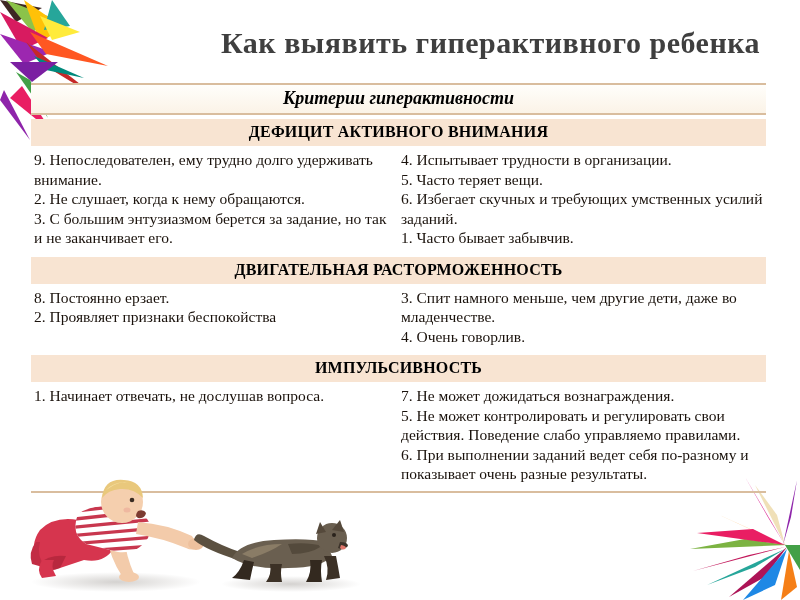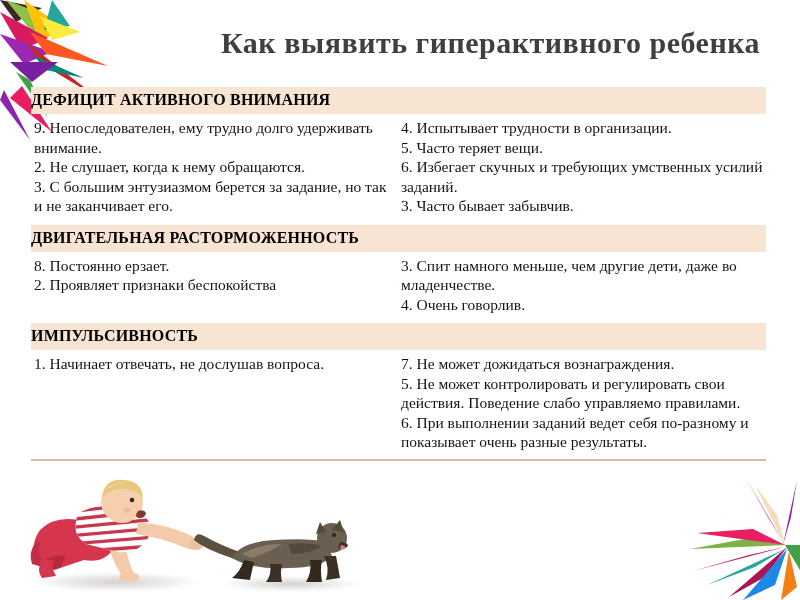--- a/index.html
+++ b/index.html
@@ -15,21 +15,21 @@
          font-family:Liberation Serif, serif;font-weight:bold;
          font-size:30px;letter-spacing:0.5px;}
 
   .crit-table{position:absolute;left:31px;top:83px;width:735px;}
 
   .caption-row{border-top:2px solid #d9bd9e;border-bottom:2px solid #d9bd9e;
      background:linear-gradient(#fffefb,#fbf3e7);
      text-align:center;padding:3px 0 4px 0;
      font-size:18px;font-weight:bold;font-style:italic;}
 
-  .band{margin-top:4px;background:#f8e4d2;text-align:left;
+  .band{margin-top:4px;background:#f8e4d2;text-align:center;
      padding:4px 0 5px 0;font-size:16px;font-weight:bold;letter-spacing:0.2px;}
 
   .row-content{display:flex;padding:4px 0 5px 0;}
   .col{font-size:15.5px;line-height:19.5px;color:#1a120c;}
   .col-left{width:360px;padding-left:3px;flex:none;}
   .col-right{flex:1;padding-left:7px;}
 
   .table-bottom{margin-top:2px;border-top:2px solid #d9bd9e;height:0;}
 
   .photo{position:absolute;left:26px;top:472px;}
@@ -68,33 +68,34 @@
     <polygon points="44,122 102,72 80,102" fill="#ad1457"></polygon>
     <polygon points="58,125 102,74 90,110" fill="#1e88e5"></polygon>
     <polygon points="96,125 104,76 112,112" fill="#f57f17"></polygon>
     <polygon points="115,95 100,70 115,70" fill="#43a047"></polygon>
   </svg>
 
   <div class="title" style="color:#3f3f3f">Как выявить гиперактивного ребенка</div>
 
   <div class="crit-table">
 
+    <div class="caption-row">Критерии гиперактивности</div>
 
     <div class="band">ДЕФИЦИТ АКТИВНОГО ВНИМАНИЯ</div>
     <div class="row-content">
       <div class="col col-left">
           <div>9. Непоследователен, ему трудно долго удерживать внимание.</div>
           <div>2. Не слушает, когда к нему обращаются.</div>
           <div>3. С большим энтузиазмом берется за задание, но так и не заканчивает его.</div>
         </div>
       <div class="col col-right">
           <div>4. Испытывает трудности в организации.</div>
           <div>5. Часто теряет вещи.</div>
           <div>6. Избегает скучных и требующих умственных усилий заданий.</div>
-          <div>3. Часто бывает забывчив.</div>
+          <div>1. Часто бывает забывчив.</div>
         </div>
     </div>
 
     <div class="band">ДВИГАТЕЛЬНАЯ РАСТОРМОЖЕННОСТЬ</div>
     <div class="row-content">
       <div class="col col-left">
           <div>8. Постоянно ерзает.</div>
           <div>2. Проявляет признаки беспокойства</div>
         </div>
       <div class="col col-right">

